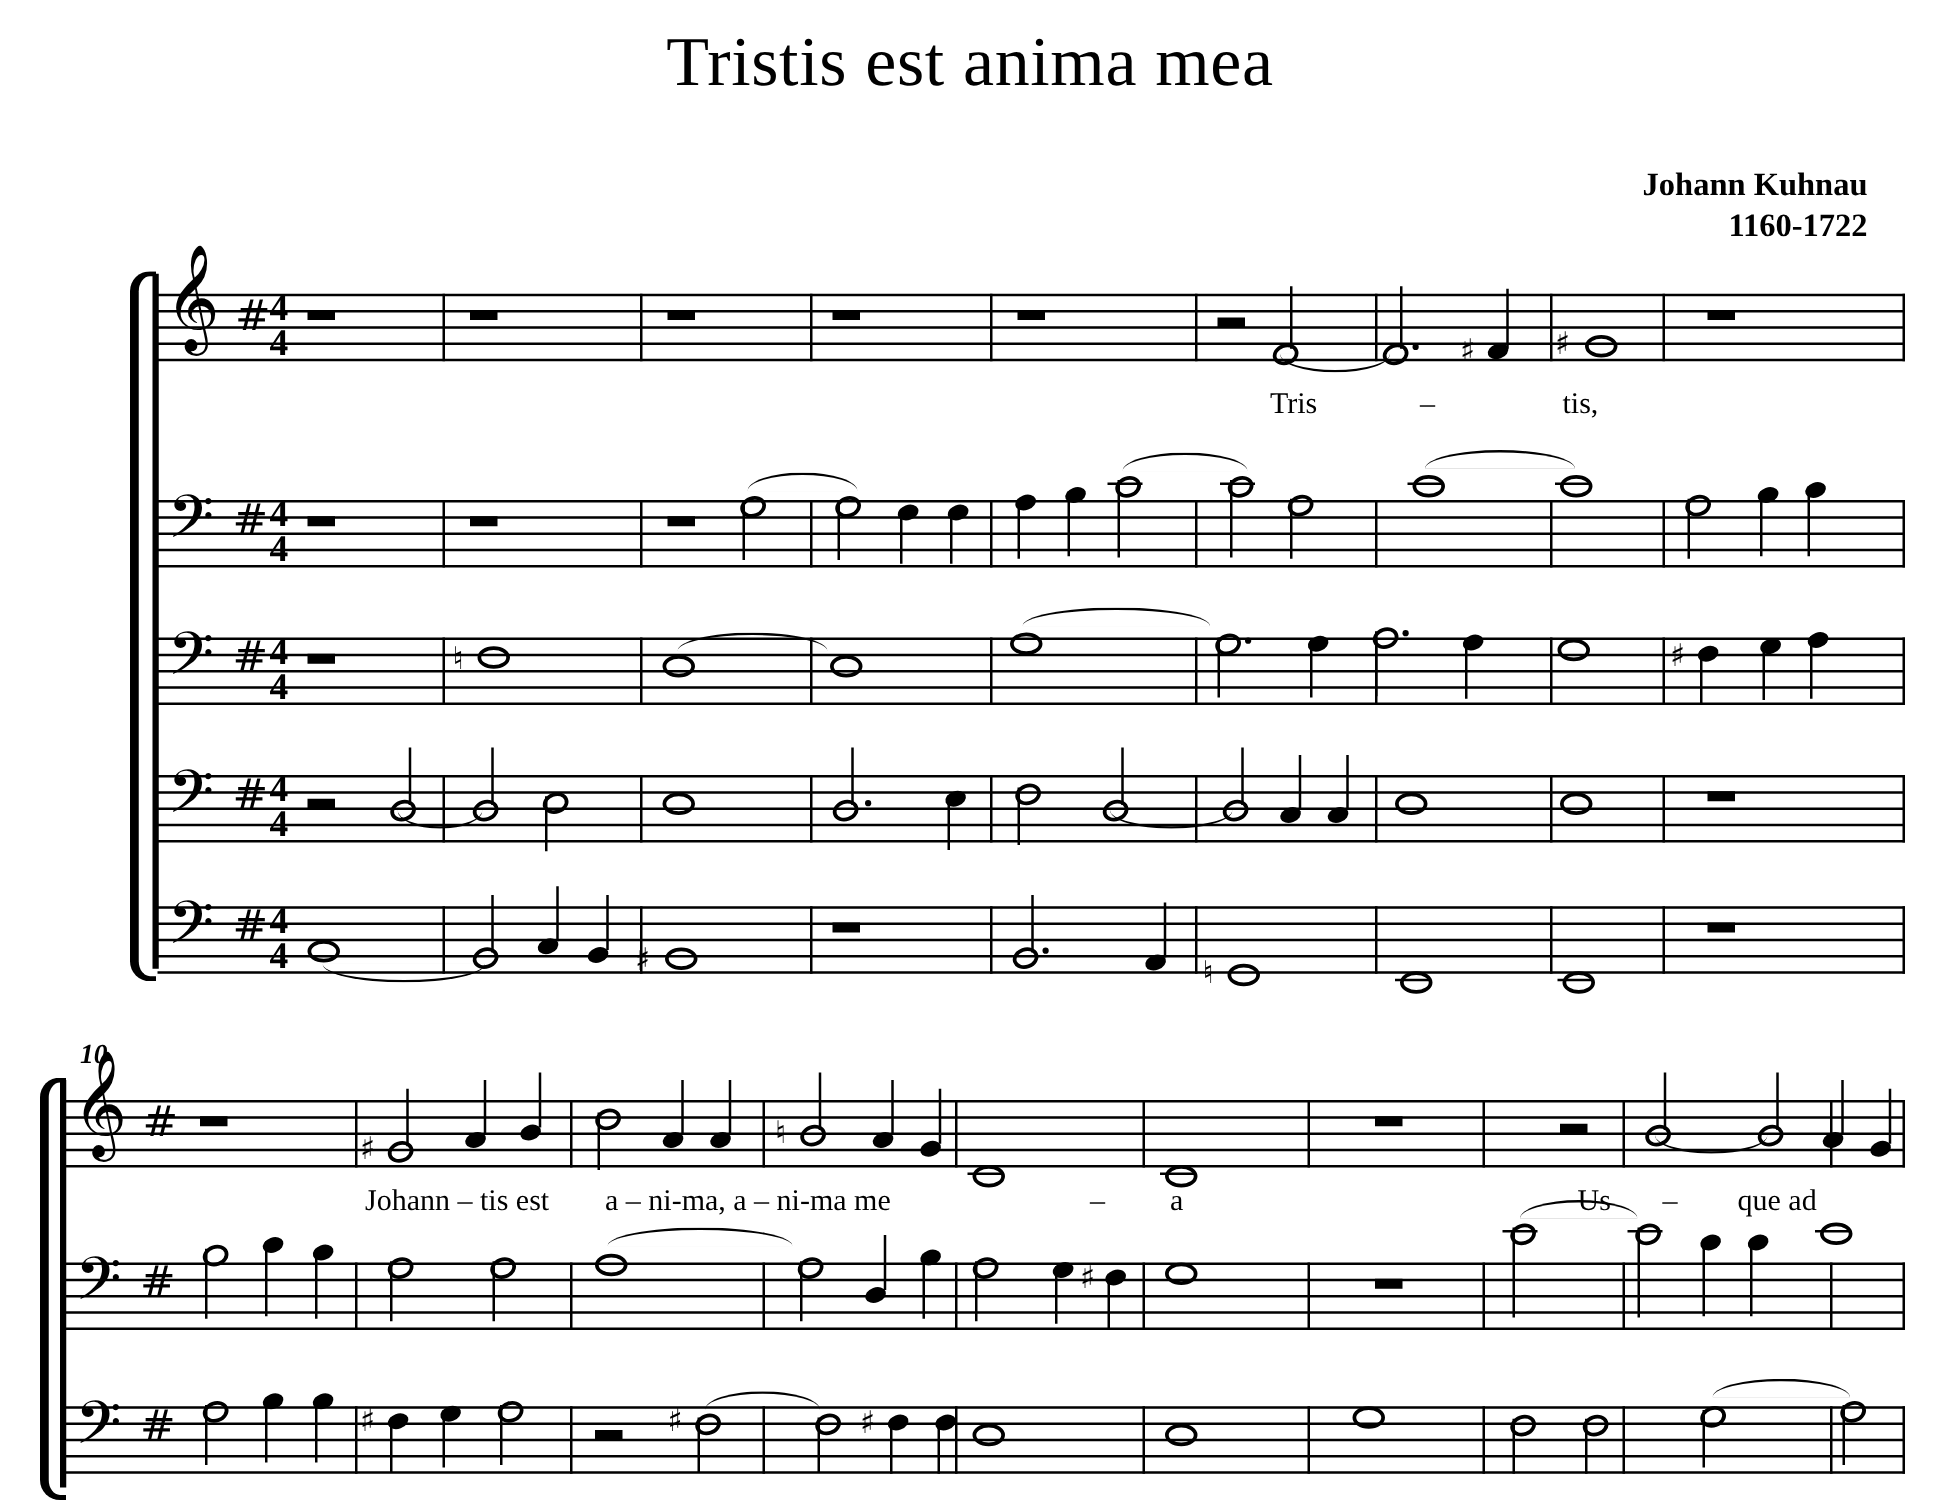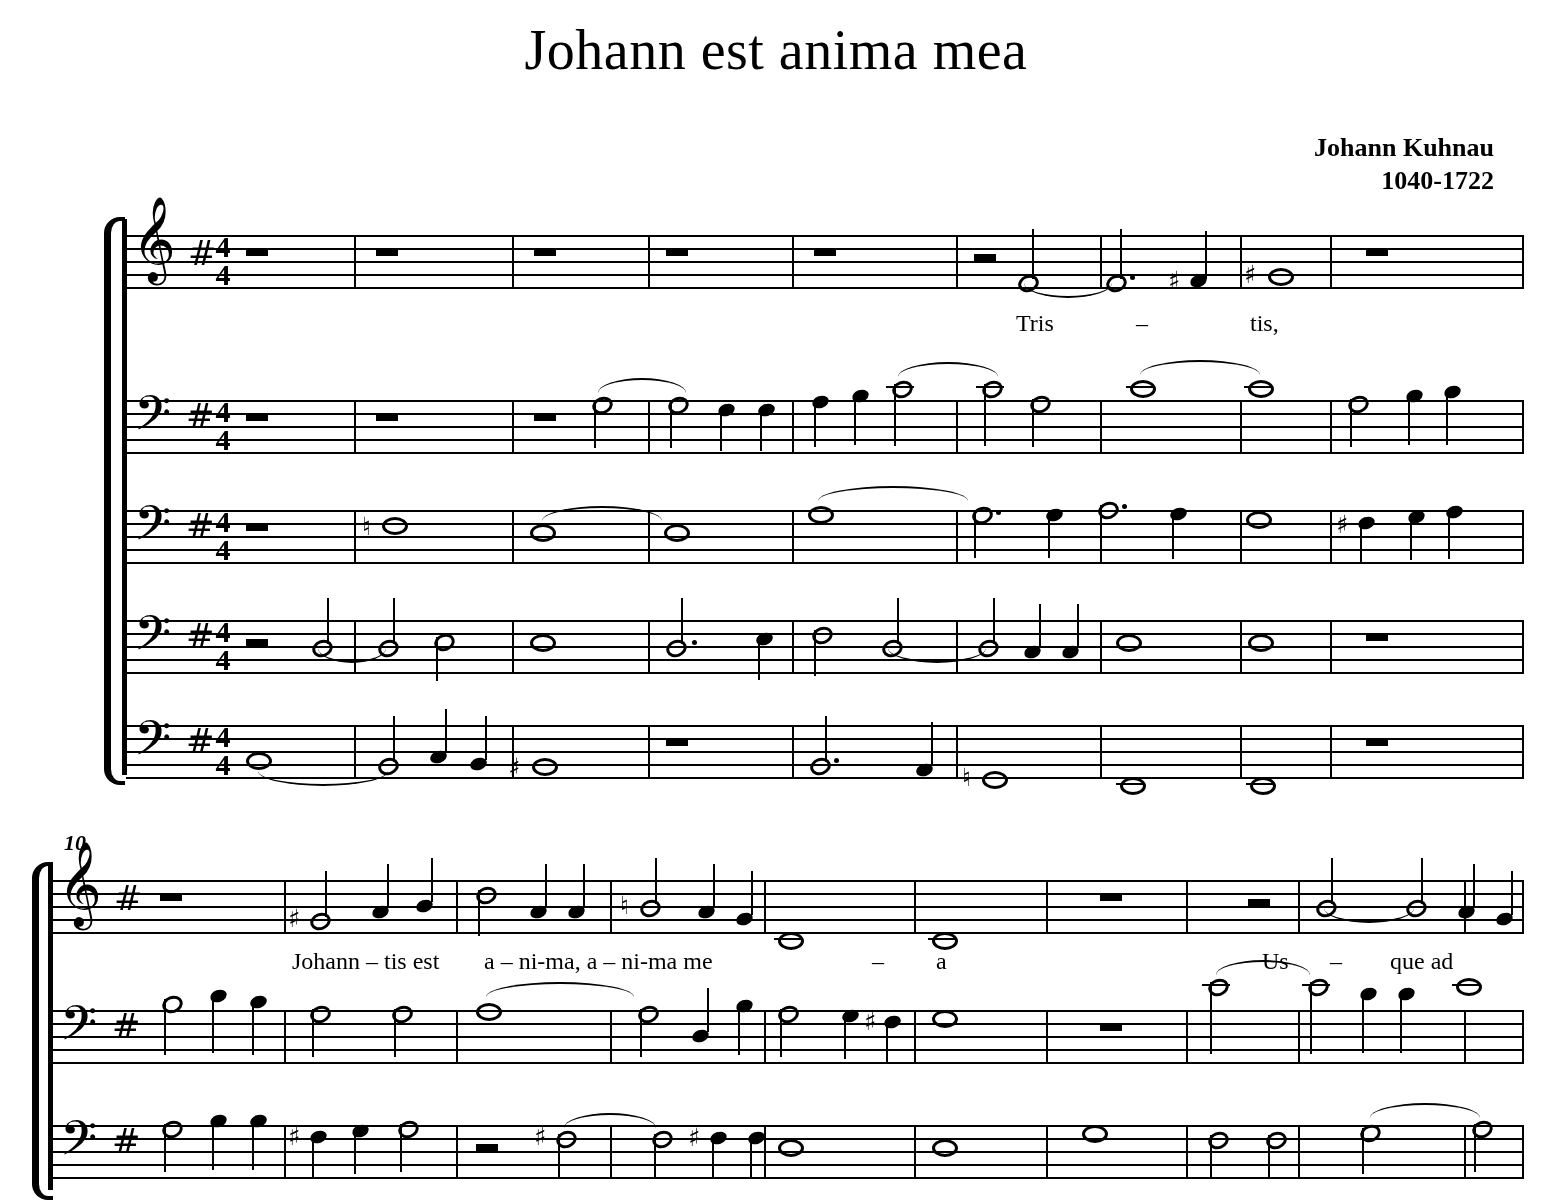--- a/index.html
+++ b/index.html
@@ -186,24 +186,24 @@
     position: absolute;
     font-family: "Liberation Serif", serif;
     font-style: italic;
     font-weight: bold;
     font-size: 22px;
   }
 </style>
 </head>
 <body>
 
-<div class="title">Johann est anima mea</div>
+<div class="title">Tristis est anima mea</div>
 <div class="composer">
   <span>Johann Kuhnau</span>
-  <span class="dates">1040-1722</span>
+  <span class="dates">1160-1722</span>
 </div>
 
 <div class="system" id="system-1">
 
   <div class="sys-brace" style="left:104px; top:12px; height:560px;"></div>
   <div class="sys-startbar" style="left:122px; top:14px; width:5px; height:556px;"></div>
 
   <div class="staff" style="left:126px; top:30px; width:1398px; height:54px;">
     <div class="line"></div>
     <div class="line"></div>

